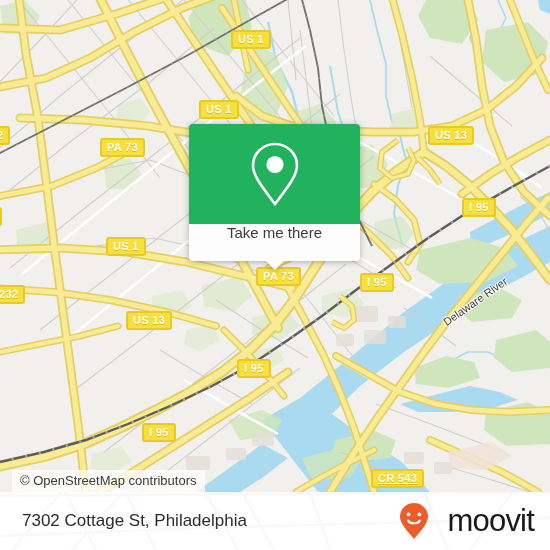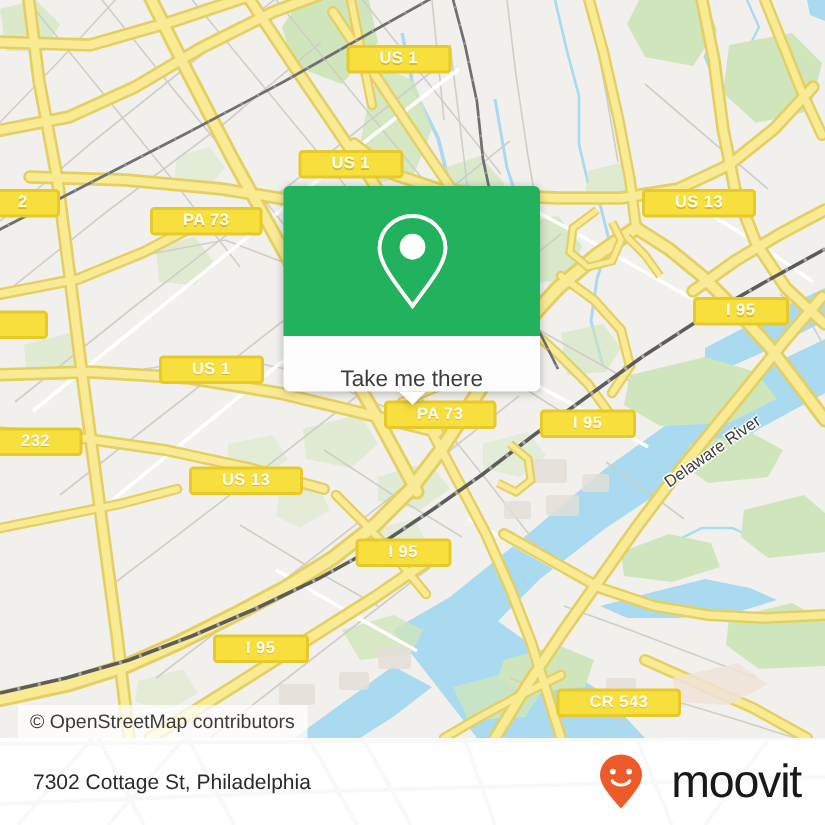--- a/index.html
+++ b/index.html
@@ -22,21 +22,21 @@
   .shield {
     position: absolute;
     background: #f7e03d;
     border: 2px solid #e8c92a;
     border-radius: 3px;
     color: #fffdf2;
     font-size: 11px;
     font-weight: bold;
     letter-spacing: .3px;
     line-height: 15px;
-    padding: 0 20px;
+    padding: 0 5px;
     white-space: nowrap;
     text-shadow: 0 1px 0 rgba(150,120,0,.35);
     height: 19px;
     display: flex; align-items: center; justify-content: center;
   }
 
   
   .water-label {
     position: absolute;
     color: #3d3d3d;
@@ -65,21 +65,21 @@
   #popup-body {
     height: 100px;
     background: #22b15c;
     border-radius: 4px 4px 0 0;
     display: flex; align-items: center; justify-content: center;
   }
   #popup-footer {
     height: 37px;
     background: #fdfdfd;
     border-radius: 0 0 4px 4px;
-    display: flex; align-items: flex-end; justify-content: center;
+    display: flex; align-items: flex-start; justify-content: center;
     color: #3c3c3c;
     font-size: 15px;
     cursor: pointer;
   }
   #popup-tail {
     position: absolute; left: 50%; bottom: -9px;
     width: 0; height: 0; margin-left: -9px;
     border-left: 9px solid transparent;
     border-right: 9px solid transparent;
     border-top: 9px solid #fdfdfd;
@@ -92,21 +92,21 @@
     display: flex; align-items: center;
     overflow: hidden;
   }
   #bottom-bar-ghost {
     position: absolute; left: 0; top: 0; width: 550px; height: 58px;
     opacity: .055; pointer-events: none;
   }
   #address {
     position: relative; z-index: 2;
     margin-left: 22px;
-    font-size: 14px;
+    font-size: 17px;
     color: #2b2b2b;
   }
   #brand {
     position: absolute; right: 16px; top: 50%;
     transform: translateY(-50%);
     display: flex; align-items: center; z-index: 2;
   }
   #brand-word {
     font-size: 31px;
     color: #191919;
@@ -337,21 +337,21 @@
     <div class="shield" style="left:199px; top:100px;">US 1</div>
     <div class="shield" style="left:106px; top:237px;">US 1</div>
     <div class="shield" style="left:100px; top:138px;">PA 73</div>
     <div class="shield" style="left:256px; top:267px;">PA 73</div>
     <div class="shield" style="left:428px; top:126px;">US 13</div>
     <div class="shield" style="left:126px; top:311px;">US 13</div>
     <div class="shield" style="left:462px; top:198px;">I 95</div>
     <div class="shield" style="left:360px; top:273px;">I 95</div>
     <div class="shield" style="left:237px; top:359px;">I 95</div>
     <div class="shield" style="left:142px; top:423px;">I 95</div>
-    <div class="shield" style="left:371px; top:459px;">CR 543</div>
+    <div class="shield" style="left:371px; top:469px;text-decoration:underline;">CR 543</div>
     <div class="shield" style="left:-8px; top:285px;">232</div>
     <div class="shield" style="left:-10px; top:126px;">2</div>
     <div class="shield" style="left:-12px; top:207px; width:14px;"></div>
 
     <div id="popup">
       <div id="popup-body">
         <svg width="58" height="72" viewBox="0 0 58 72">
           <path d="M29 6 C16.8 6 7 15.6 7 27.4 C7 38 17 50 29 66 C41 50 51 38 51 27.4 C51 15.6 41.2 6 29 6 Z" fill="none" stroke="#ffffff" stroke-width="2.6"></path>
           <circle cx="29" cy="26.5" r="8.6" fill="#ffffff"></circle>
         </svg>

